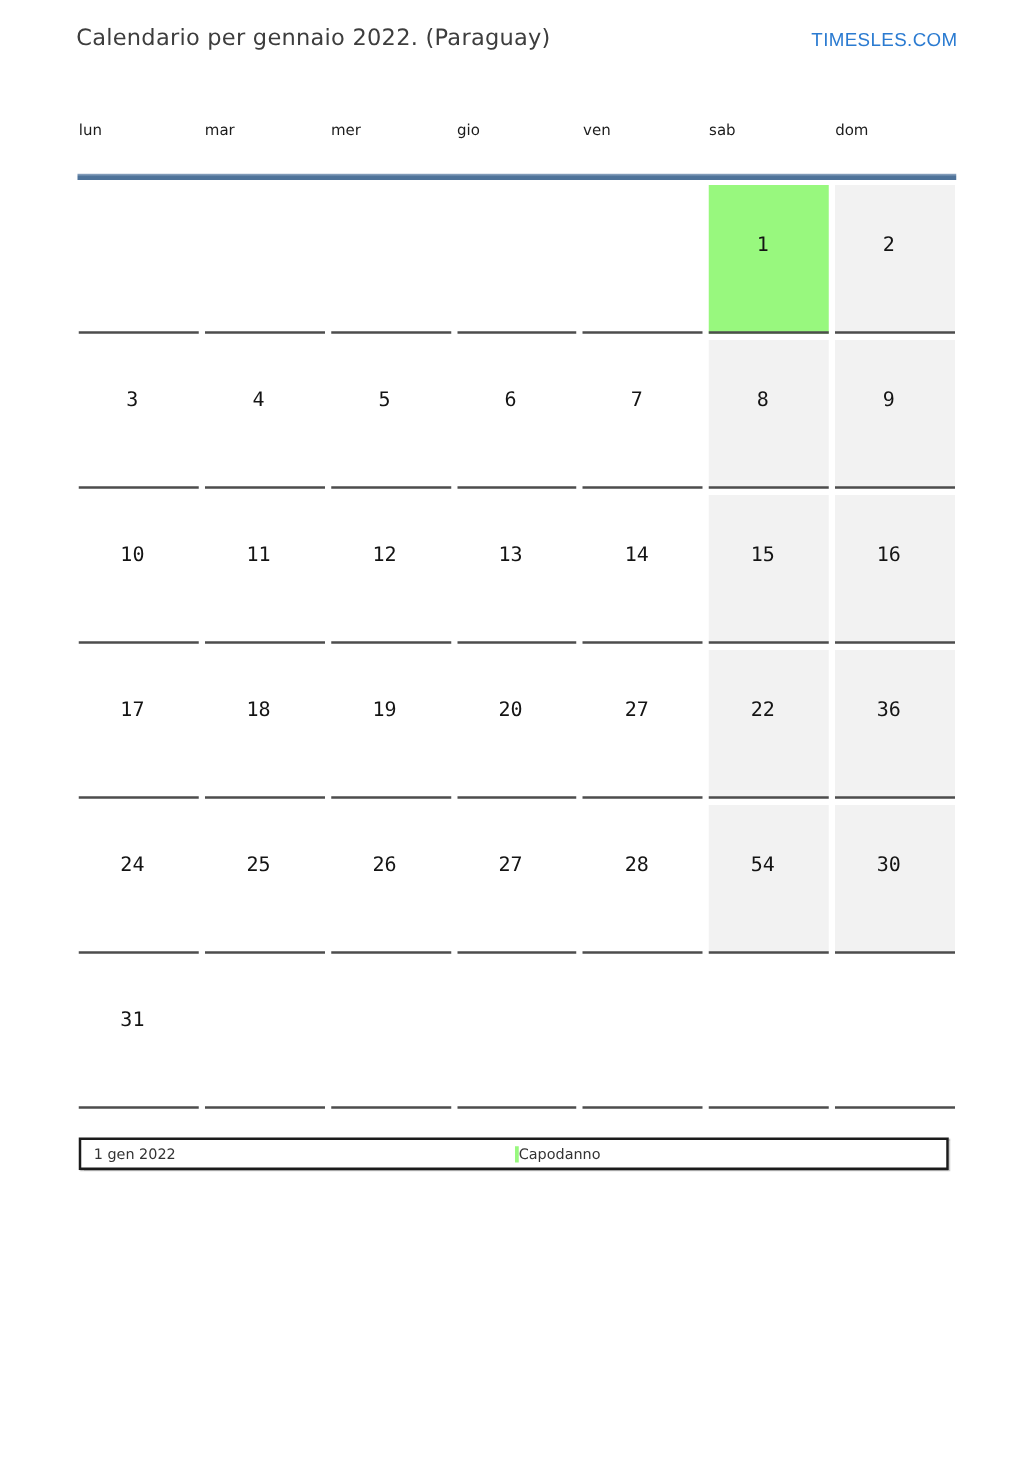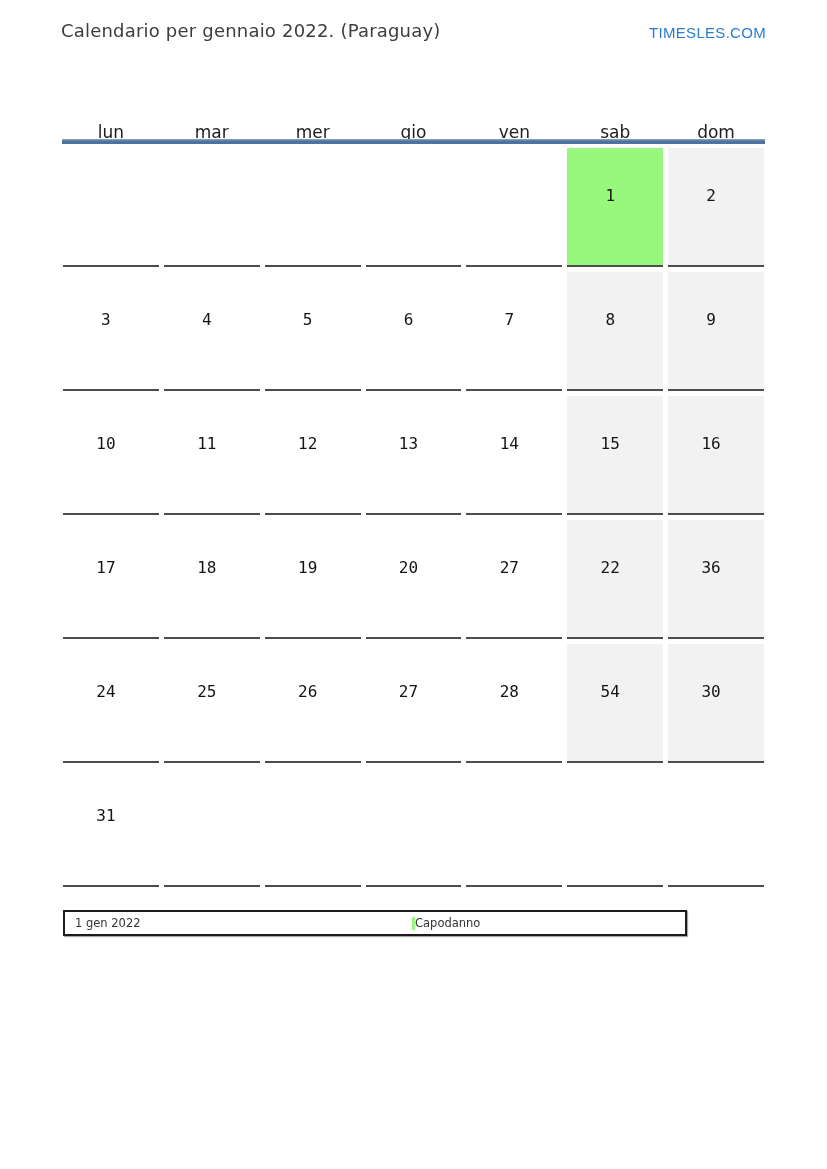--- a/index.html
+++ b/index.html
@@ -23,21 +23,21 @@
     position:absolute;right:61px;top:24px;
     font-family:"Liberation Sans",sans-serif;
     font-size:15px;color:var(--link-blue,#2b7bd1);
     text-decoration:none;letter-spacing:0.3px;
   }
   .weekday-row{
     position:absolute;left:63px;top:93px;width:701px;
     display:grid;grid-template-columns:repeat(7,1fr);column-gap:5px;
   }
   .weekday{
-    text-align:center;font-size:17px;color:#1c1c1c;line-height:22px;margin-top:28px;
+    text-align:left;font-size:12px;color:#1c1c1c;line-height:22px;
   }
   .header-line{
     position:absolute;left:62px;top:139px;width:703px;height:5px;
     background:linear-gradient(to bottom,#93a9c4 0%,var(--line-blue,#4e7299) 45%,var(--line-blue,#4e7299) 100%);
   }
   .calendar-grid{
     position:absolute;left:63px;top:148px;width:701px;
     display:grid;grid-template-columns:repeat(7,1fr);
     grid-auto-rows:119px;column-gap:5px;row-gap:5px;
   }
@@ -48,21 +48,21 @@
   }
   .cell.weekend{background:var(--weekend-bg,#f2f2f2);}
   .cell.holiday{background:var(--holiday-green,#98f87e);}
   .day-number{
     display:block;margin-top:38px;padding-right:10px;
     text-align:center;
     font-family:"DejaVu Sans Mono",monospace;
     font-size:16px;color:#141414;
   }
   .legend-box{
-    position:absolute;left:63px;top:910px;width:624px;height:26px;
+    position:absolute;left:63px;top:910px;width:696px;height:26px;
     box-sizing:border-box;border:2px solid #1b1b1b;background:#ffffff;
     box-shadow:1px 1px 1px rgba(0,0,0,0.35);
   }
   .legend-date{
     position:absolute;left:10px;top:50%;transform:translateY(-50%);
     font-size:11.5px;color:#333333;
   }
   .legend-item{
     position:absolute;left:347px;top:50%;transform:translateY(-50%);
     display:flex;align-items:center;gap:0;

